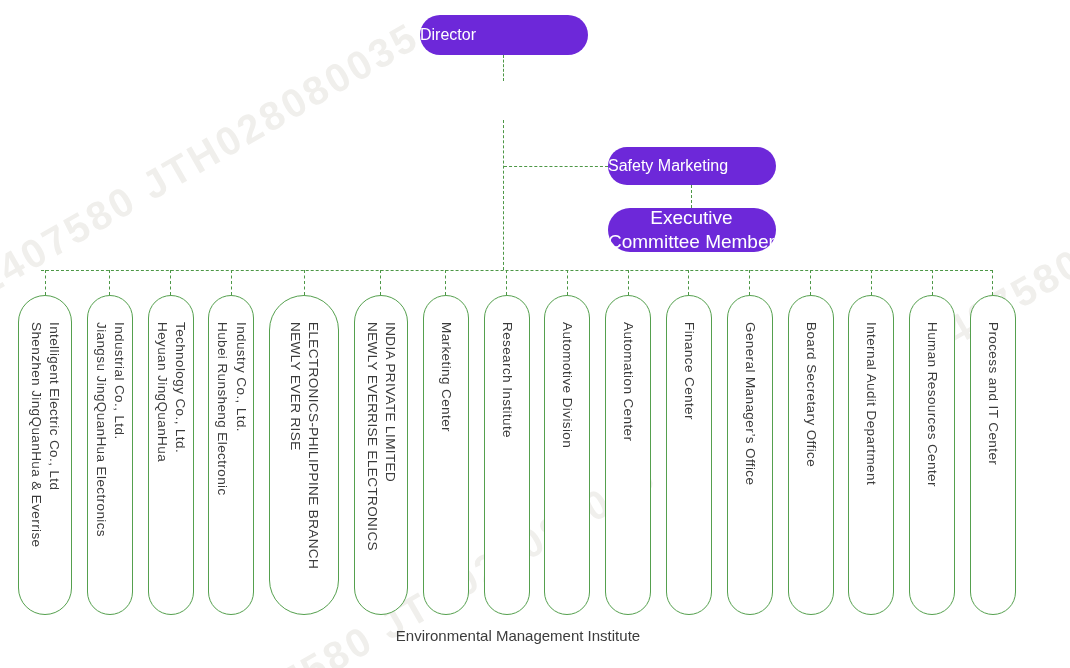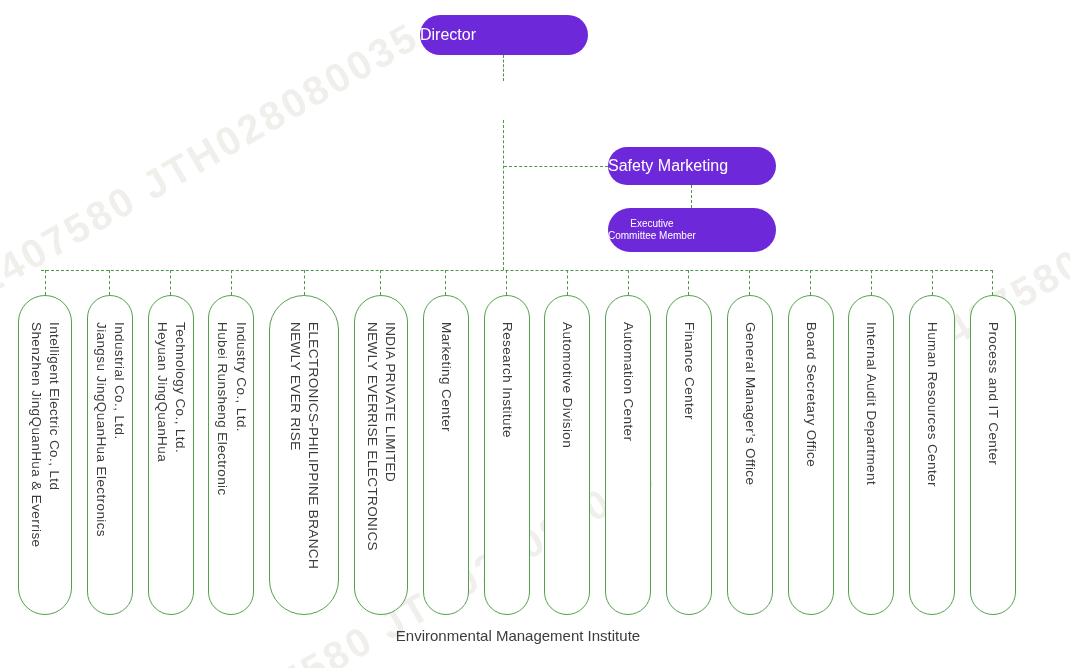--- a/index.html
+++ b/index.html
@@ -21,21 +21,21 @@
 
   
   .gnode{
     position:absolute;background:#6d28d9;color:#ffffff;border-radius:24px;
     display:flex;align-items:center;justify-content:flex-start;text-align:center;
     font-size:16px;line-height:1.25;white-space:pre-line;z-index:2;
   }
   .n-director{left:420px;top:15px;width:168px;height:40px;}
   .n-deputy{left:420px;top:81px;width:168px;height:39px;}
   .n-safety{left:608px;top:147px;width:168px;height:38px;}
-  .n-exec{left:608px;top:208px;width:168px;height:44px;font-size:10px;}
+  .n-exec{left:608px;top:208px;width:168px;height:44px;font-size:19px;}
 
   
   .vdash{position:absolute;width:0;border-left:1px dashed #4d9746;z-index:1;}
   .hdash{position:absolute;height:0;border-top:1px dashed #4d9746;z-index:1;}
   .c-dir-dep{left:503px;top:55px;height:26px;}
   .c-dep-rail{left:503px;top:120px;height:150px;}
   .c-branch-safety{left:504px;top:166px;width:104px;}
   .c-safety-exec{left:691px;top:185px;height:23px;}
   .c-rail{left:41px;top:270px;width:952px;}
 

